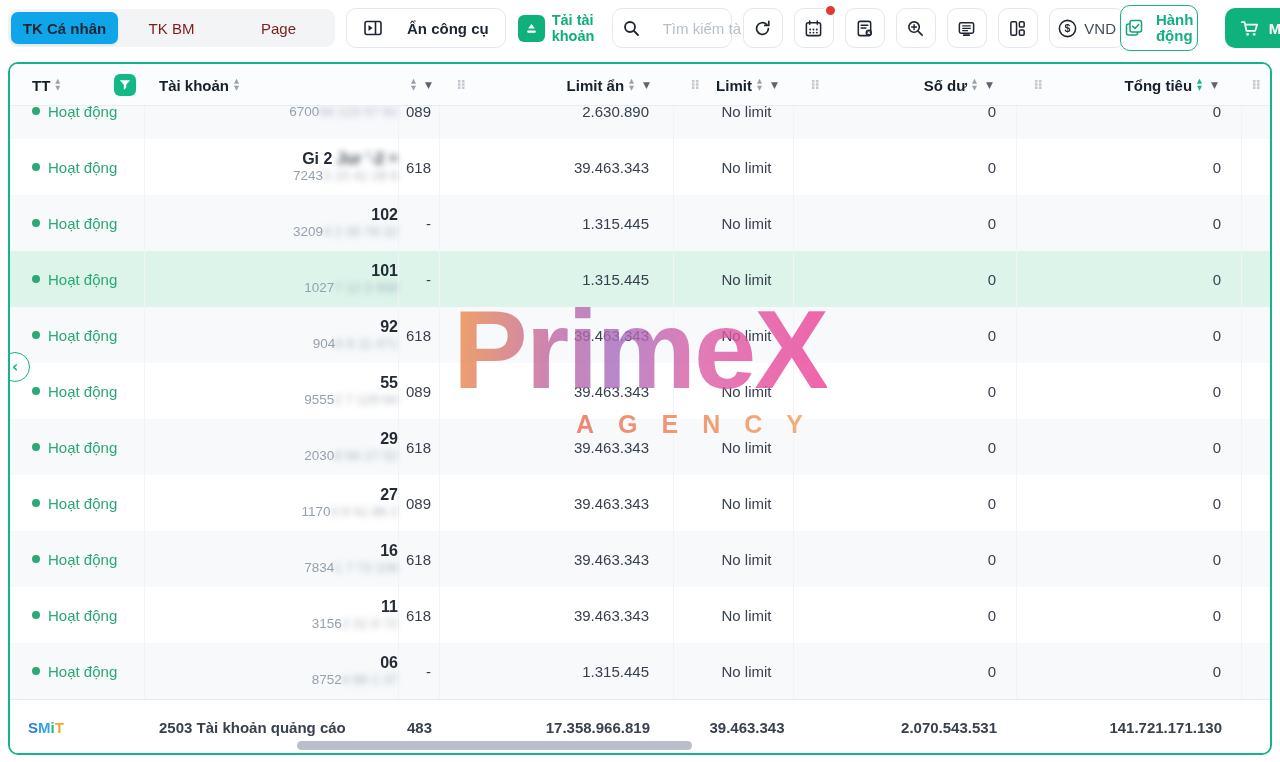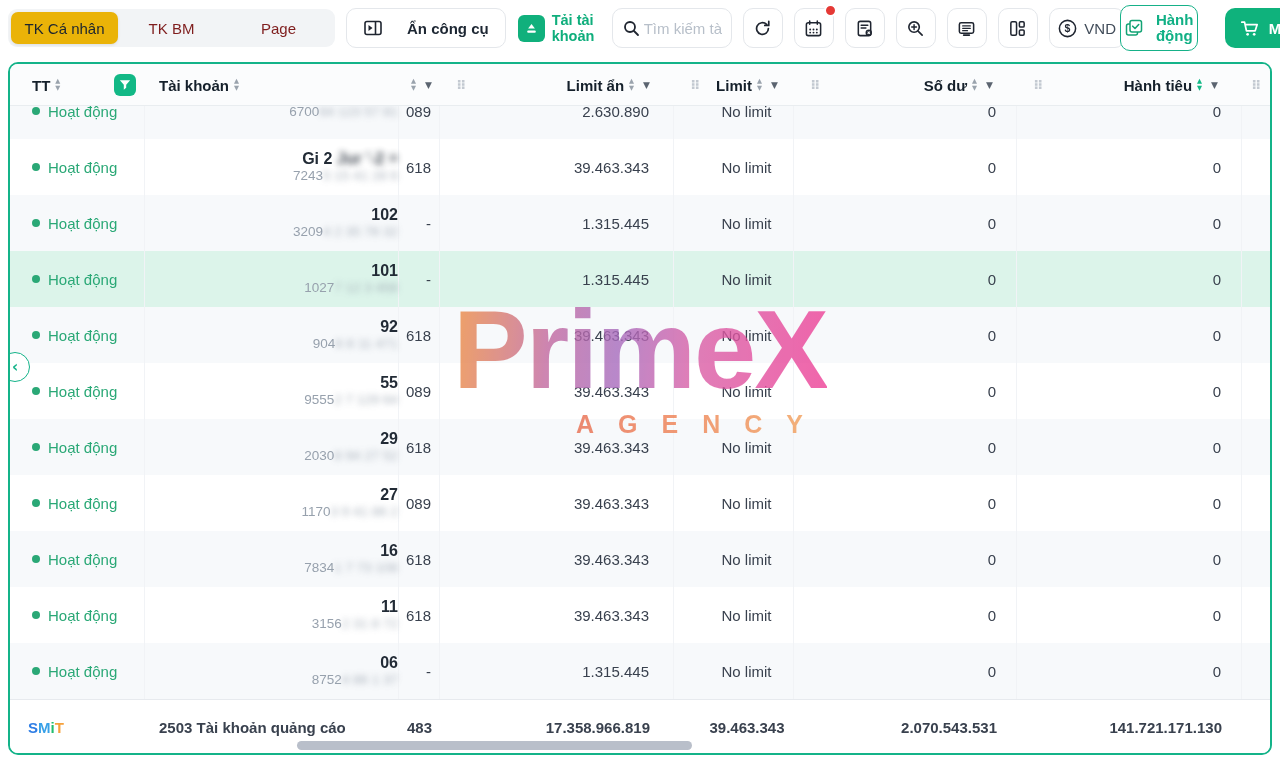--- a/index.html
+++ b/index.html
@@ -7,35 +7,35 @@
     font-family:"Liberation Sans", sans-serif; }
   .page { position:relative; width:1280px; height:762px; background:#fff; }
 
   
   .toolbar { position:absolute; top:0; left:0; width:1280px; height:56px;
     display:flex; align-items:center; padding:0 10px 0 8px; gap:11px; background:#fff; }
   .tab-group { width:327px; height:38px; background:#f2f4f6; border-radius:9px;
     display:flex; align-items:center; padding:3px; flex-shrink:0; }
   .tab { flex:1; height:32px; display:flex; align-items:center; justify-content:center;
     font-size:15px; color:#7f1d1d; border-radius:7px; cursor:pointer; }
-  .tab.active { background:#eab308; color:#1c2530; font-weight:400;
+  .tab.active { background:#0ea5e9; color:#1c2530; font-weight:700;
     box-shadow:0 1px 3px rgba(20,30,50,.10); }
   .tbtn { height:40px; display:flex; align-items:center; justify-content:center; gap:8px;
     background:#fff; border:1px solid #e4e7eb; border-radius:10px; font-size:15px;
     color:#1d2733; font-weight:600; flex-shrink:0; cursor:pointer; }
   .tbtn.noborder { border:none; }
   .tbtn.icon-only { width:40px; }
   .hide-tools { padding:0 16px;gap:24px; }
   .load-accounts { gap:7px; }
   .load-accounts .upbox { width:27px; height:27px; background:#10b07c; border-radius:6px;
     display:flex; align-items:center; justify-content:center; }
   .load-accounts .lbl { color:#0fae7c; font-size:14.5px; font-weight:700; line-height:1.12;
     width:48px; text-align:left; }
   .searchbox { width:120px; height:40px; border:1px solid #e4e7eb; border-radius:10px;
-    display:flex; align-items:center; gap:4px; padding:0 10px; flex-shrink:0; }
+    display:flex; align-items:center; gap:23px; padding:0 10px; flex-shrink:0; }
   .searchbox input { border:none; outline:none; width:78px; font-size:15px; color:#333;
     font-family:"Liberation Sans", sans-serif; background:transparent; }
   .searchbox input::placeholder { color:#b7bfc9; }
   .badge-dot { position:absolute; top:-5px; right:-4px; width:13px; height:13px;
     border-radius:50%; background:#e53935; border:2px solid #fff; }
   .rel { position:relative; }
   .currency-btn { width:76px; gap:6px; font-weight:500; color:#414c59; }
   .hanh-dong { width:78px; height:46px; border:1.5px solid #16b188; border-radius:10px;
     margin-left:-16px; background:#fff; z-index:3; gap:12px; padding:0 6px; }
   .hanh-dong .lbl { color:#11b085; font-size:15px; font-weight:700; line-height:1.1; text-align:left; }
@@ -308,21 +308,21 @@
         <span class="handle">⠿</span>
         <span>Số dư</span>
         <span class="sorticon">
             <span>▲</span>
             <span>▼</span>
           </span>
         <span class="caret">▼</span>
       </div>
       <div class="th th-tongtieu">
         <span class="handle">⠿</span>
-        <span>Hành tiêu</span>
+        <span>Tổng tiêu</span>
         <span class="sorticon green">
             <span>▲</span>
             <span>▼</span>
           </span>
         <span class="caret">▼</span>
       </div>
       <div class="th th-end">
         <span class="handle">⠿</span>
       </div>
     </div>

